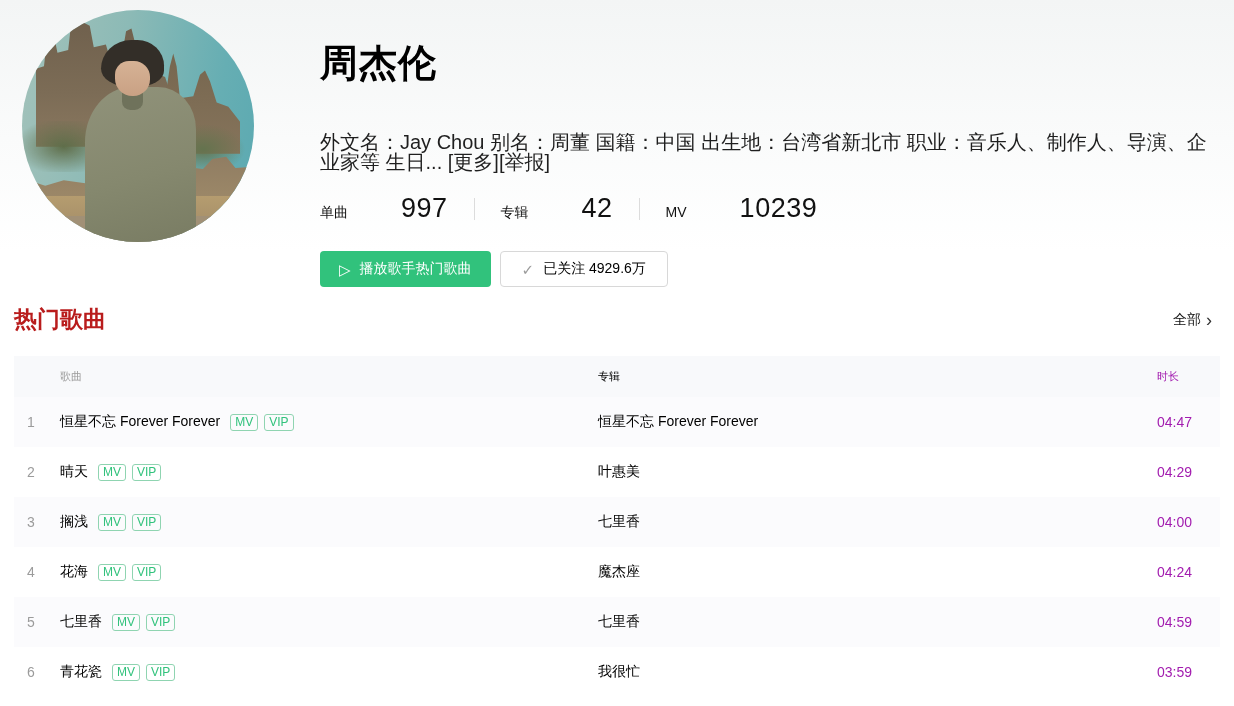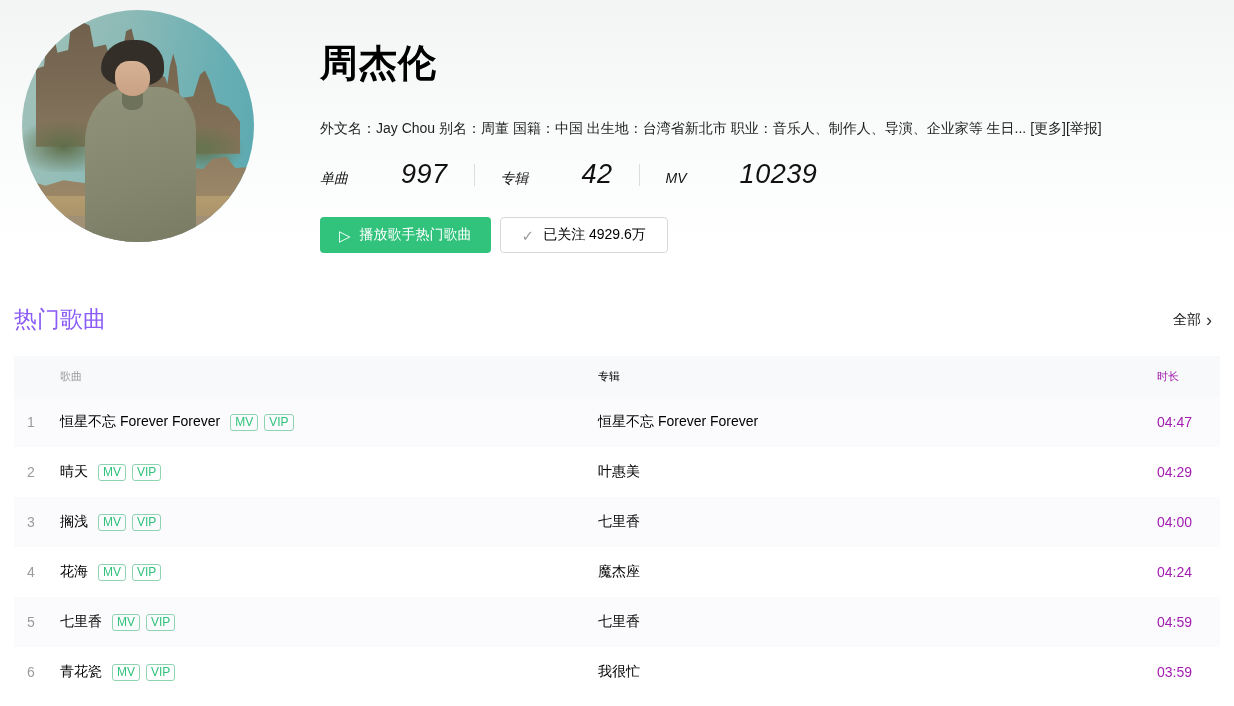--- a/index.html
+++ b/index.html
@@ -70,24 +70,24 @@
     border-radius: 42% 34% 0 0 / 34% 26% 0 0;
   }
   .avatar .person-collar {
     position: absolute; left: 43%; top: 34%; width: 9%; height: 9%;
     background: #6f725b;
     border-radius: 0 0 40% 40%;
   }
 
   .hero-info { padding: 18px 20px 0 66px; flex: 1; }
   .artist-name { font-size: 38px; font-weight: 600; letter-spacing: 1px; color: #000; margin-top: 10px; }
-  .artist-bio { margin-top: 29px; font-size: 14px; color: #1f1f1f; line-height: 20px; }
+  .artist-bio { margin-top: 43px; font-size: 20px; color: #1f1f1f; line-height: 20px; }
   .artist-bio a { color: #1f1f1f; text-decoration: none; cursor: pointer; }
 
-  .stats { margin-top: 21px; display: flex; align-items: center; font-style: italic; }
+  .stats { margin-top: 21px; display: flex; align-items: center; }
   .stat { display: flex; align-items: baseline; }
   .stat-label { font-size: 14px; color: #111; margin-right: 10px; }
   .stat-value { font-size: 27px; color: #111; letter-spacing: 0.5px; margin-left: 43px; }
   .stat-divider { width: 1px; height: 22px; background: #dcdcdc; margin: 0 26px; align-self: center; }
 
   .actions { margin-top: 27px; display: flex; align-items: center; }
   .btn { height: 36px; border-radius: 4px; font-size: 14px; display: inline-flex; align-items: center; cursor: pointer; font-family: inherit; }
   .btn-play {
     background: #31c27c; color: #fff; border: none; padding: 0 19px;
   }
@@ -97,21 +97,21 @@
   }
   .btn-follow .check-glyph { color: #9b9b9b; font-size: 15px; margin-right: 9px; line-height: 1; }
 
   
   .hot-songs { padding: 0 14px; }
   .section-head {
     margin-top: 52px;
     display: flex; align-items: center; justify-content: space-between;
     padding-right: 8px;
   }
-  .section-title { font-size: 23px; font-weight: 400; color: #8b5cf6; }
+  .section-title { font-size: 23px; font-weight: 700; color: #b91c1c; }
   .all-link { font-size: 14px; color: #111; text-decoration: none; cursor: pointer; display: inline-flex; align-items: center; }
   .all-link .chevron { font-size: 18px; margin-left: 5px; color: #333; line-height: 1; }
 
   .songs-table { margin-top: 21px; width: 1206px; }
   .thead, .trow {
     display: grid;
     grid-template-columns: 46px 538px 559px 63px;
     align-items: center;
   }
   .thead {

